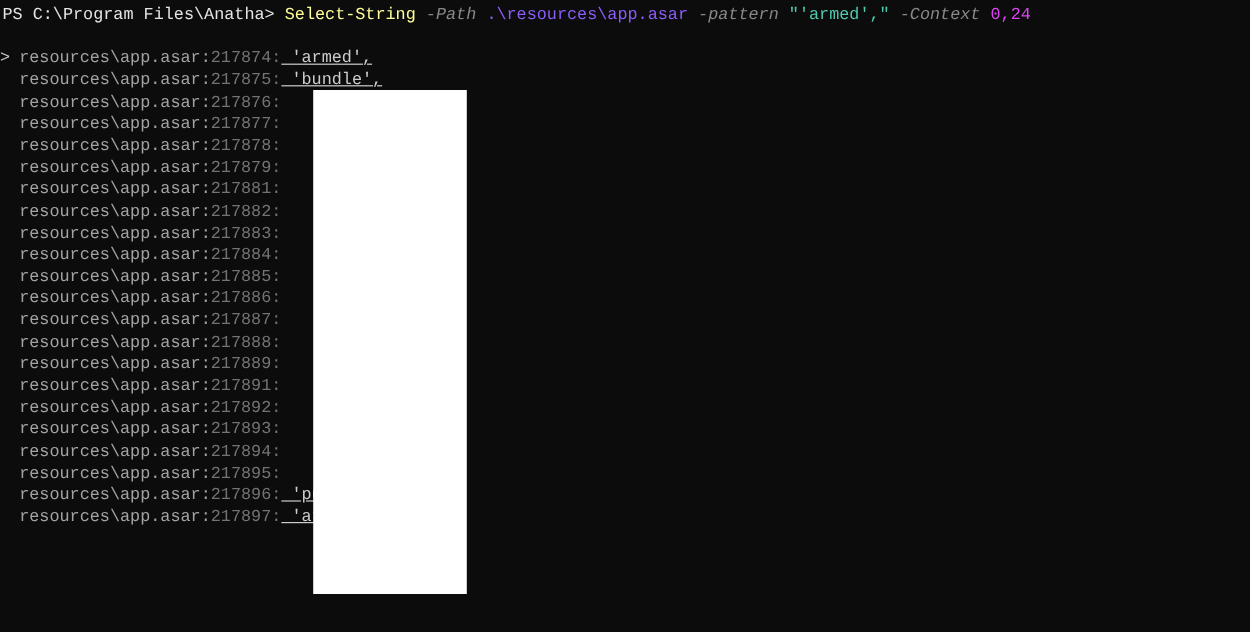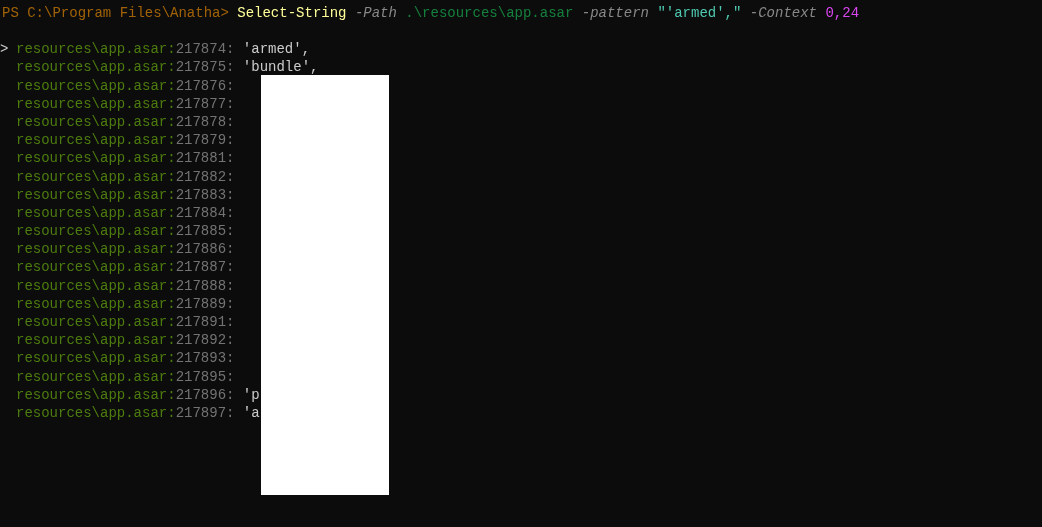--- a/index.html
+++ b/index.html
@@ -17,55 +17,56 @@
       width: 1042px;
       height: 527px;
       overflow: hidden;
       white-space: nowrap;
     }
     .prompt-line {
       padding-left: 2px;
       margin-bottom: 18px;
     }
     .ps-prefix, .path {
-      color: #a16207;
+      color: #e5e5e5;
     }
     .cmdlet {
       color: #ffff99;
     }
     .param-name {
       color: #888888;
       font-style: italic;
     }
     .param-value {
-      color: #15803d;
+      color: #8b5cf6;
     }
     .string {
       color: #4ec9b0;
     }
     .number {
       color: #d946ef;
     }
     .output-line {
       padding-left: 0;
       position: relative;
     }
     .marker {
       display: inline-block;
       width: 16px;
       color: #cccccc;
     }
     .file-path {
-      color: #4d7c0f;
+      color: #a3a3a3;
     }
     .line-num {
       color: #737373;
     }
     .line-text {
       color: #cccccc;
+      text-decoration: underline;
     }
     .redacted-block {
       position: absolute;
       background-color: #ffffff;
       width: 128px;
       height: 420px;
       left: 261px;
       top: 75px;
     }
   </style>
@@ -96,18 +97,19 @@
     <div class="output-line"><span class="marker"> </span><span class="file-path">resources\app.asar:</span><span class="line-num">217883:</span><span class="line-text"></span></div>
     <div class="output-line"><span class="marker"> </span><span class="file-path">resources\app.asar:</span><span class="line-num">217884:</span><span class="line-text"></span></div>
     <div class="output-line"><span class="marker"> </span><span class="file-path">resources\app.asar:</span><span class="line-num">217885:</span><span class="line-text"></span></div>
     <div class="output-line"><span class="marker"> </span><span class="file-path">resources\app.asar:</span><span class="line-num">217886:</span><span class="line-text"></span></div>
     <div class="output-line"><span class="marker"> </span><span class="file-path">resources\app.asar:</span><span class="line-num">217887:</span><span class="line-text"></span></div>
     <div class="output-line"><span class="marker"> </span><span class="file-path">resources\app.asar:</span><span class="line-num">217888:</span><span class="line-text"></span></div>
     <div class="output-line"><span class="marker"> </span><span class="file-path">resources\app.asar:</span><span class="line-num">217889:</span><span class="line-text"></span></div>
     <div class="output-line"><span class="marker"> </span><span class="file-path">resources\app.asar:</span><span class="line-num">217891:</span><span class="line-text"></span></div>
     <div class="output-line"><span class="marker"> </span><span class="file-path">resources\app.asar:</span><span class="line-num">217892:</span><span class="line-text"></span></div>
     <div class="output-line"><span class="marker"> </span><span class="file-path">resources\app.asar:</span><span class="line-num">217893:</span><span class="line-text"></span></div>
+    <div class="output-line"><span class="marker"> </span><span class="file-path">resources\app.asar:</span><span class="line-num">217894:</span><span class="line-text"></span></div>
     <div class="output-line"><span class="marker"> </span><span class="file-path">resources\app.asar:</span><span class="line-num">217895:</span><span class="line-text"></span></div>
     <div class="output-line"><span class="marker"> </span><span class="file-path">resources\app.asar:</span><span class="line-num">217896:</span><span class="line-text">  'pumpkin',</span></div>
     <div class="output-line"><span class="marker"> </span><span class="file-path">resources\app.asar:</span><span class="line-num">217897:</span><span class="line-text">  'athlete',</span></div>
   </div>
 
 <div class="redacted-block"></div>
 
 </body></html>

